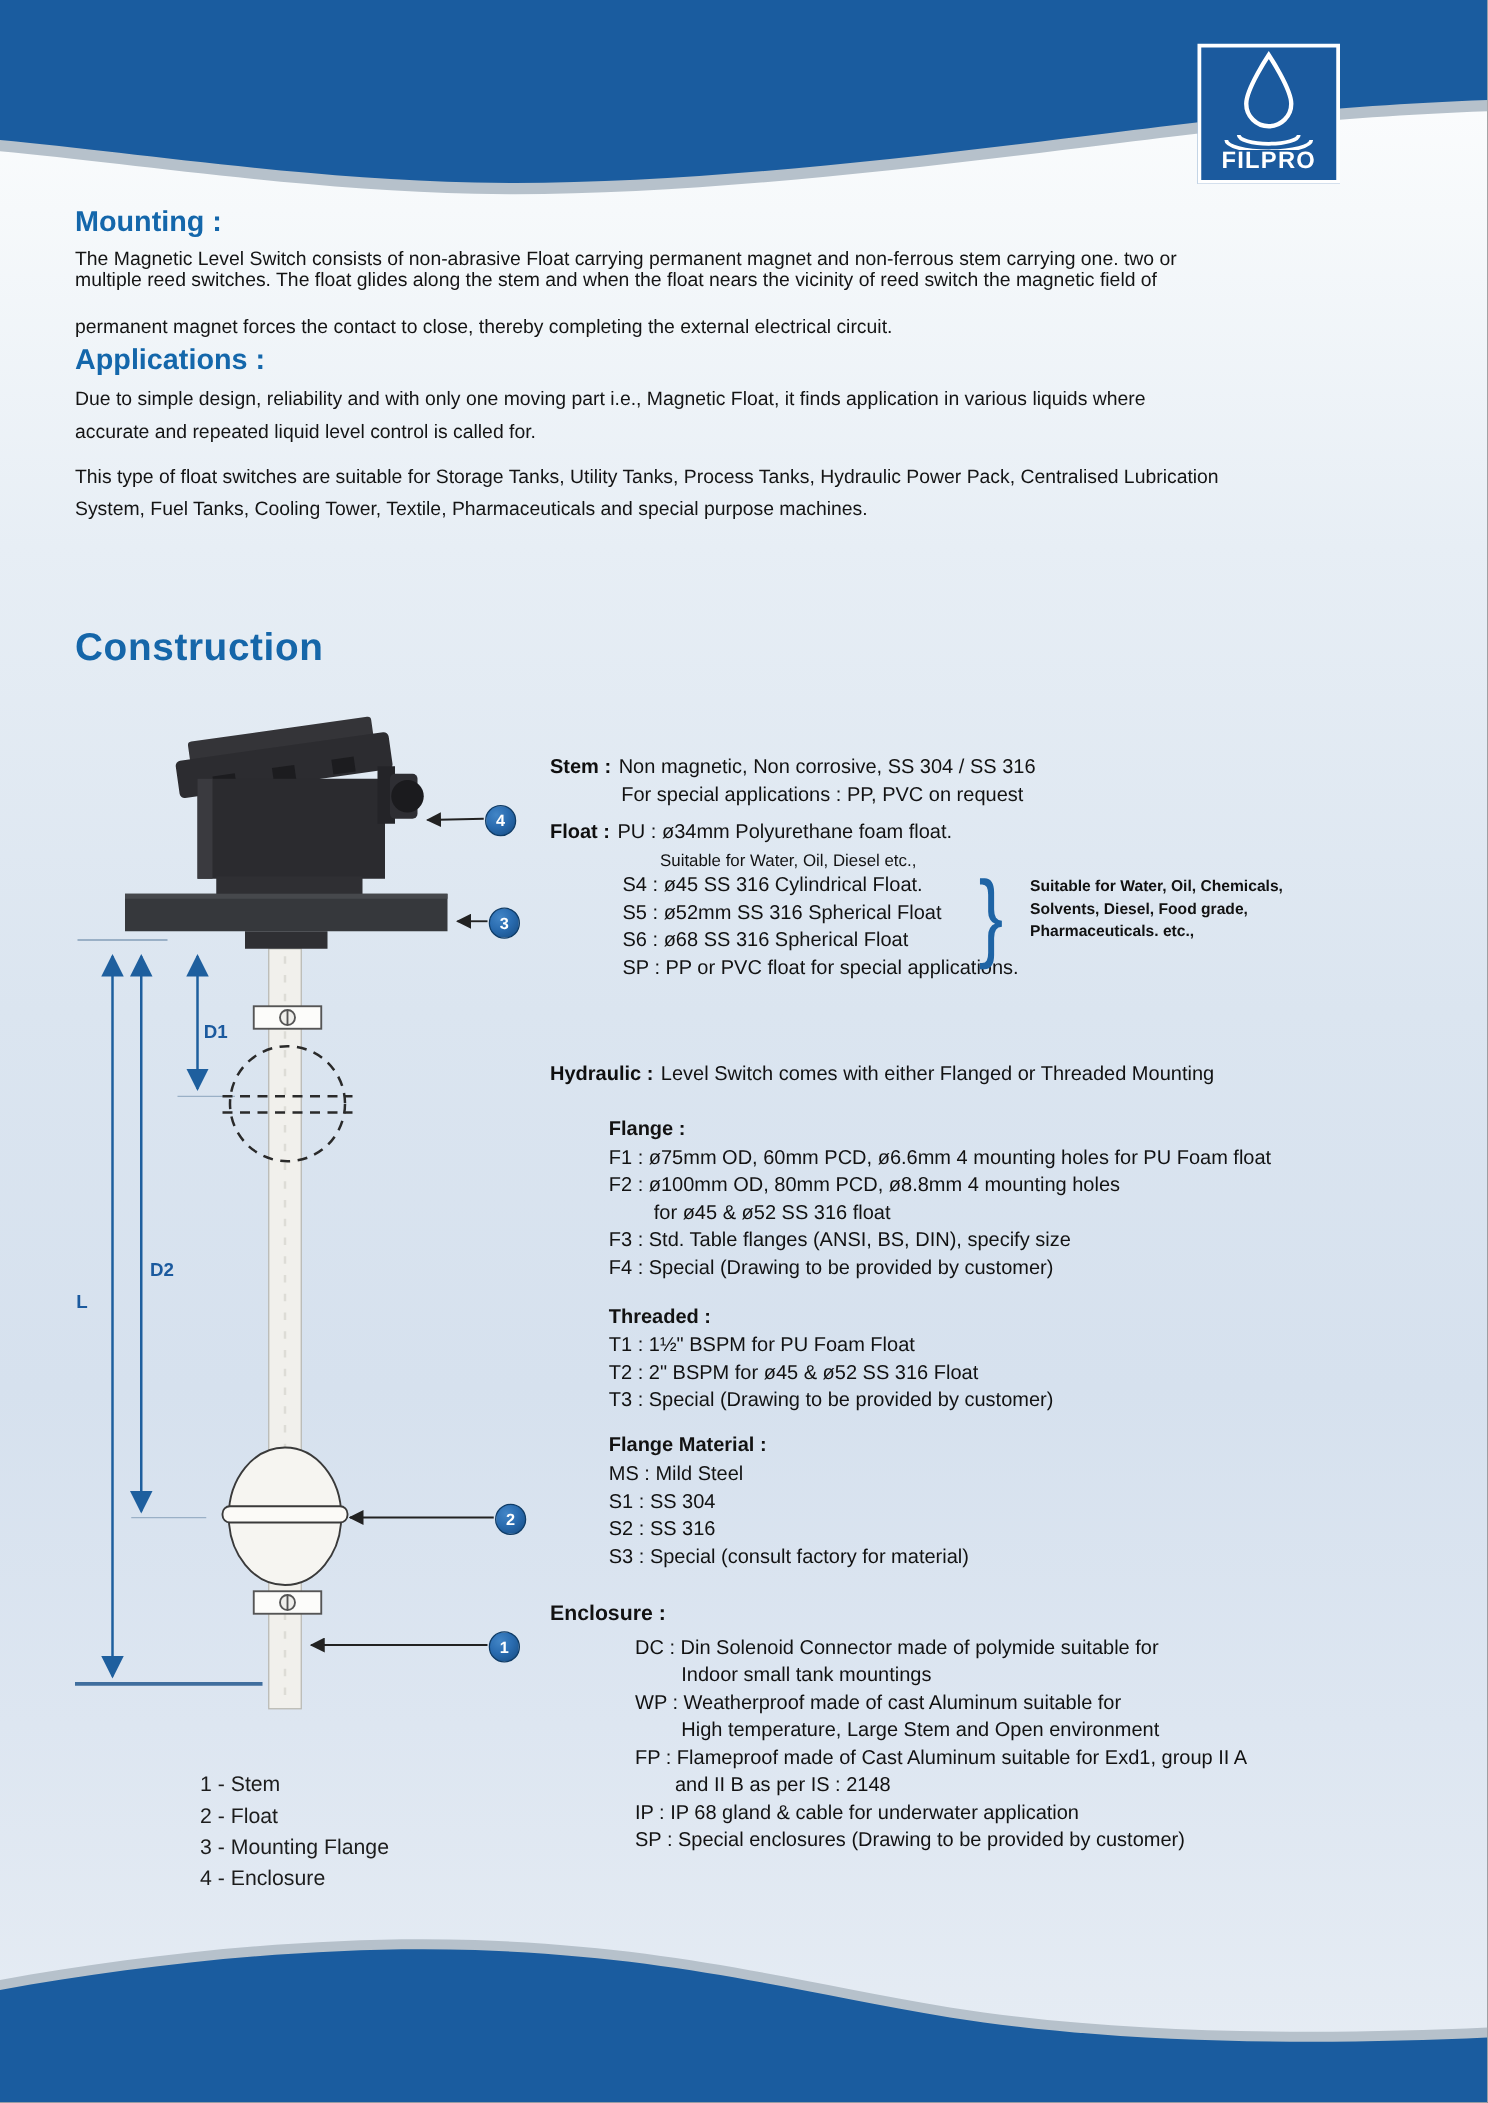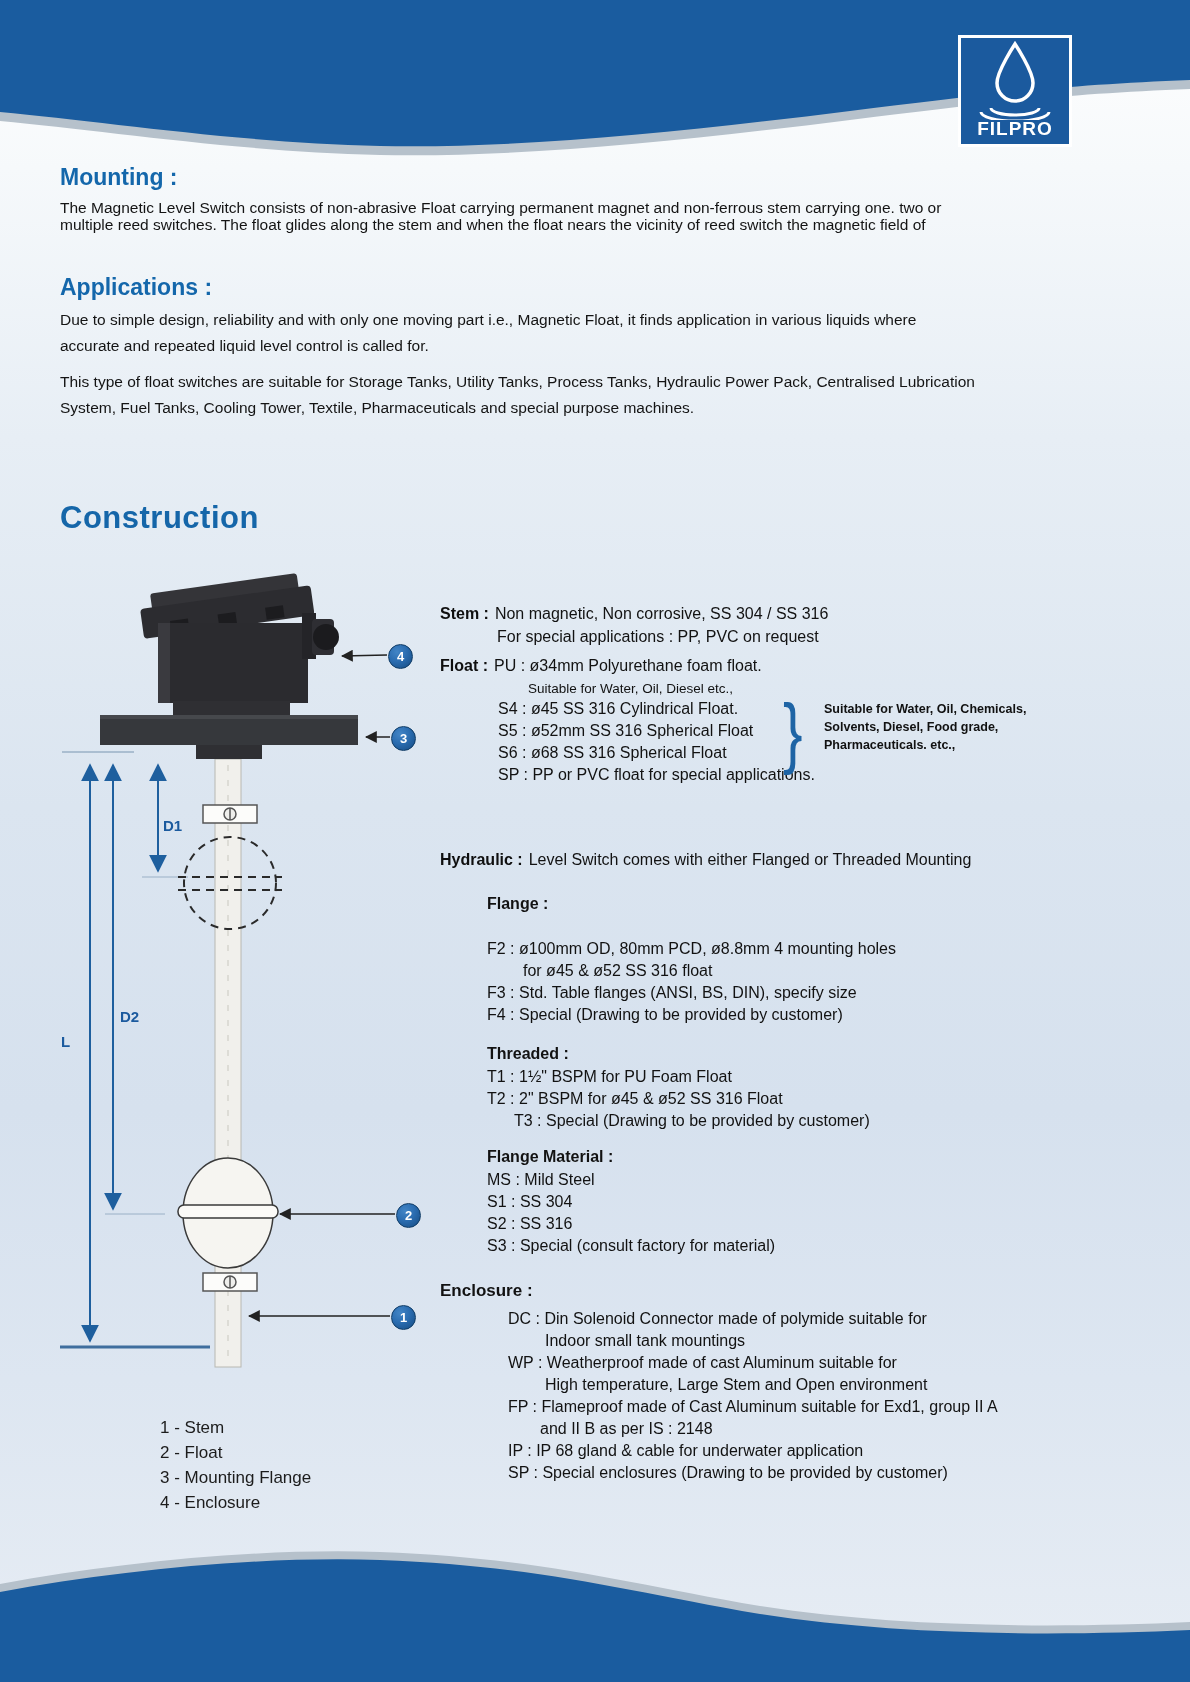--- a/index.html
+++ b/index.html
@@ -51,20 +51,21 @@
       <path d="M54,6 C54,6 36,33 36,45 a18,18 0 0 0 36,0 C72,33 54,6 54,6 Z" fill="none" stroke="#ffffff" stroke-width="3.5"></path>
       <path d="M30,70 a24,7 0 0 0 48,0" fill="none" stroke="#ffffff" stroke-width="3"></path>
       <path d="M20,74 a34,9 0 0 0 68,0" fill="none" stroke="#ffffff" stroke-width="3"></path>
     </svg>
     <div class="brand">FILPRO</div>
   </div>
 
   <div class="abs sec-head" style="left:60px;top:164px">Mounting :</div>
   <div class="abs body-txt" style="left:60px;top:199px">The Magnetic Level Switch consists of non-abrasive Float carrying permanent magnet and non-ferrous stem carrying one. two or</div>
   <div class="abs body-txt" style="left:60px;top:216px">multiple reed switches. The float glides along the stem and when the float nears the vicinity of reed switch the magnetic field of</div>
+  <div class="abs body-txt" style="left:60px;top:253px">permanent magnet forces the contact to close, thereby completing the external electrical circuit.</div>
 
   <div class="abs sec-head" style="left:60px;top:274px">Applications :</div>
   <div class="abs body-txt" style="left:60px;top:311px">Due to simple design, reliability and with only one moving part i.e., Magnetic Float, it finds application in various liquids where</div>
   <div class="abs body-txt" style="left:60px;top:337px">accurate and repeated liquid level control is called for.</div>
   <div class="abs body-txt" style="left:60px;top:373px">This type of float switches are suitable for Storage Tanks, Utility Tanks, Process Tanks, Hydraulic Power Pack, Centralised Lubrication</div>
   <div class="abs body-txt" style="left:60px;top:399px">System, Fuel Tanks, Cooling Tower, Textile, Pharmaceuticals and special purpose machines.</div>
 
   <div class="abs big-head" style="left:60px;top:500px">Construction</div>
 
   <svg class="abs" style="left:50px;top:525px" width="390" height="860" viewBox="0 0 390 860">
@@ -169,29 +170,30 @@
   <div class="abs brace" style="left:783px;top:697px">}</div>
   <div class="abs note" style="left:824px;top:700px">Suitable for Water, Oil, Chemicals,</div>
   <div class="abs note" style="left:824px;top:718px">Solvents, Diesel, Food grade,</div>
   <div class="abs note" style="left:824px;top:736px">Pharmaceuticals. etc.,</div>
 
   <div class="abs rtxt" style="left:440px;top:851px">
     <span class="blbl">Hydraulic :</span><span>Level Switch comes with either Flanged or Threaded Mounting</span>
   </div>
 
   <div class="abs rtxt bold" style="left:487px;top:895px">Flange :</div>
+  <div class="abs rtxt" style="left:487px;top:918px">F1 : ø75mm OD, 60mm PCD, ø6.6mm 4 mounting holes for PU Foam float</div>
   <div class="abs rtxt" style="left:487px;top:940px">F2 : ø100mm OD, 80mm PCD, ø8.8mm 4 mounting holes</div>
   <div class="abs rtxt" style="left:523px;top:962px">for ø45 &amp; ø52 SS 316 float</div>
   <div class="abs rtxt" style="left:487px;top:984px">F3 : Std. Table flanges (ANSI, BS, DIN), specify size</div>
   <div class="abs rtxt" style="left:487px;top:1006px">F4 : Special (Drawing to be provided by customer)</div>
 
   <div class="abs rtxt bold" style="left:487px;top:1045px">Threaded :</div>
   <div class="abs rtxt" style="left:487px;top:1068px">T1 : 1½"  BSPM for PU Foam Float</div>
   <div class="abs rtxt" style="left:487px;top:1090px">T2 : 2" BSPM for ø45 &amp; ø52 SS 316 Float</div>
-  <div class="abs rtxt" style="left:514px;top:1112px">T3 : Special (Drawing to be provided by customer)</div>
+  <div class="abs rtxt" style="left:487px;top:1112px">T3 : Special (Drawing to be provided by customer)</div>
 
   <div class="abs rtxt bold" style="left:487px;top:1148px">Flange Material :</div>
   <div class="abs rtxt" style="left:487px;top:1171px">MS : Mild Steel</div>
   <div class="abs rtxt" style="left:487px;top:1193px">S1 : SS 304</div>
   <div class="abs rtxt" style="left:487px;top:1215px">S2 : SS 316</div>
   <div class="abs rtxt" style="left:487px;top:1237px">S3 : Special (consult factory for material)</div>
 
   <div class="abs rtxt bold" style="left:440px;top:1281px;font-size:17px">Enclosure :</div>
   <div class="abs rtxt" style="left:508px;top:1310px">DC : Din Solenoid Connector made of polymide suitable for</div>
   <div class="abs rtxt" style="left:545px;top:1332px">Indoor small tank mountings</div>

